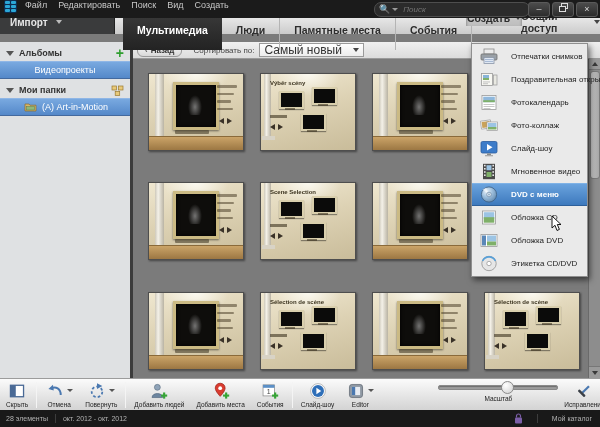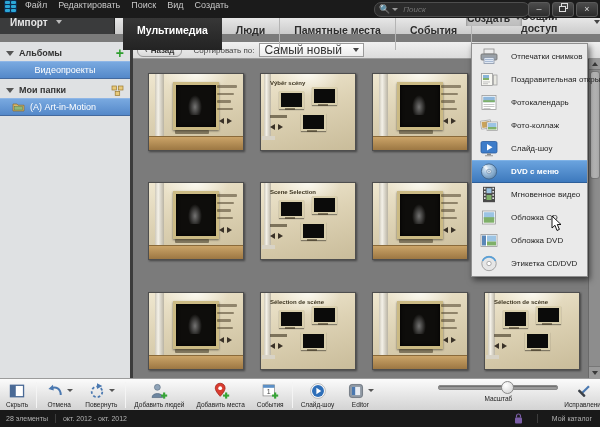--- a/index.html
+++ b/index.html
@@ -30,21 +30,21 @@
   .tab-share{position:absolute;left:521px;top:0;width:79px;height:24px;font-size:10.5px;font-weight:bold;color:#2d2d2d;display:flex;align-items:center;justify-content:center;gap:4px;}
   .dark-caret{width:0;height:0;border-left:3.5px solid transparent;border-right:3.5px solid transparent;border-top:4px solid #444;}
   
   .sidebar{position:absolute;left:0;top:42px;width:130px;height:336px;background:#dfe1e3;border-right:3px solid #3c3c3c;box-sizing:content-box;z-index:5;}
   .side-header{height:16px;display:flex;align-items:center;padding:0 6px;font-size:9px;font-weight:bold;color:#333;margin-top:3px;}
   .tri-down{width:0;height:0;border-left:4px solid transparent;border-right:4px solid transparent;border-top:5px solid #555;margin-right:5px;}
   .side-header .spacer{flex:1;}
   .plus-btn{color:#2f9e2f;font-size:14px;font-weight:bold;line-height:12px;}
   .side-row{height:16px;display:flex;align-items:center;font-size:9px;color:#fff;background:linear-gradient(#79a9e0,#5488c9);border-top:1px solid #8fb6e6;border-bottom:1px solid #43699e;}
   .side-row.centered{justify-content:center;}
-  .side-row.indented{padding-left:12px;gap:5px;}
+  .side-row.indented{padding-left:24px;gap:5px;}
   
   .sortbar{position:absolute;left:133px;top:42px;width:467px;height:16px;background:linear-gradient(#f0f0f0,#dcdcdc);border-bottom:1px solid #9a9a9a;display:flex;align-items:center;z-index:4;}
   .back-btn{margin-left:4px;height:12px;background:linear-gradient(#fdfdfd,#d8d8d8);border:1px solid #9a9a9a;border-radius:6px;font-size:8px;font-weight:bold;color:#333;display:flex;align-items:center;padding:0 7px;gap:3px;}
   .back-chev{font-size:8px;color:#555;}
   .sort-label{font-size:8px;color:#444;margin-left:11px;}
   .sort-select{margin-left:5px;width:95px;height:12px;background:linear-gradient(#fff,#ececec);border:1px solid #9a9a9a;font-size:12px;color:#333;display:flex;align-items:center;padding:0 4px;justify-content:space-between;}
   
   .grid{position:absolute;left:133px;top:58px;width:467px;height:320px;background:#7b7b7b;z-index:1;}
   .thumb{position:absolute;width:94px;height:76px;border:1px solid #4e4e4e;box-shadow:1px 1px 2px rgba(0,0,0,.45);background:linear-gradient(165deg,#efe7d0 0%,#ddd2b4 45%,#c9bc9a 100%);overflow:hidden;}
   .t-glow{position:absolute;left:15%;top:0;width:70%;height:22px;background:radial-gradient(ellipse at top,rgba(255,255,250,.8),rgba(255,255,250,0) 70%);}
@@ -446,56 +446,56 @@
   </div>
   <div class="cm-row">
     <svg class="cm-icon" viewBox="0 0 20 17">
         <rect x="2" y="1.5" width="16" height="11.5" rx="1.5" fill="#3d7cc9" stroke="#2a5c9e" stroke-width="0.8"></rect>
         <polygon points="8,4 13.5,7.2 8,10.5" fill="#fff"></polygon>
         <rect x="8" y="13.5" width="4" height="1.6" fill="#8a8a8a"></rect>
         <rect x="6" y="15.1" width="8" height="1.2" fill="#a5a5a5"></rect>
       </svg>
     <span>Слайд-шоу</span>
   </div>
+  <div class="cm-row">
+    <svg class="cm-icon" viewBox="0 0 20 17">
+        <rect x="4" y="0.8" width="12" height="15.4" fill="#4a4a4a"></rect>
+        <g fill="#e8e8e8">
+          <rect x="5" y="1.8" width="1.6" height="1.6"></rect>
+          <rect x="5" y="5" width="1.6" height="1.6"></rect>
+          <rect x="5" y="8.2" width="1.6" height="1.6"></rect>
+          <rect x="5" y="11.4" width="1.6" height="1.6"></rect>
+          <rect x="13.4" y="1.8" width="1.6" height="1.6"></rect>
+          <rect x="13.4" y="5" width="1.6" height="1.6"></rect>
+          <rect x="13.4" y="8.2" width="1.6" height="1.6"></rect>
+          <rect x="13.4" y="11.4" width="1.6" height="1.6"></rect>
+        </g>
+        <rect x="7.5" y="2.2" width="5" height="5" fill="#9cc4e4"></rect>
+        <rect x="7.5" y="9" width="5" height="5" fill="#7fb069"></rect>
+      </svg>
+    <span>Мгновенное видео</span>
+  </div>
   <div class="cm-row selected">
     <svg class="cm-icon" viewBox="0 0 20 17">
       <defs>
           <radialGradient id="discg" cx="35%" cy="30%" r="80%">
             <stop offset="0%" stop-color="#eaf2fa"></stop>
             <stop offset="45%" stop-color="#9fc0dd"></stop>
             <stop offset="100%" stop-color="#5e86ad"></stop>
           </radialGradient>
         </defs>
       <circle cx="10" cy="8.5" r="7.6" fill="url(#discg)" stroke="#3d5e80" stroke-width="0.8"></circle>
       <polygon points="10,8.5 3.5,3.5 7,1.8" fill="#ffffff" opacity="0.55"></polygon>
       <circle cx="10" cy="8.5" r="2.3" fill="#dfe9f2" stroke="#6d88a5" stroke-width="0.7"></circle>
       <circle cx="10" cy="8.5" r="0.9" fill="#88a6c2"></circle>
     </svg>
     <span>DVD с меню</span>
   </div>
   <div class="cm-row">
     <svg class="cm-icon" viewBox="0 0 20 17">
-        <rect x="4" y="0.8" width="12" height="15.4" fill="#4a4a4a"></rect>
-        <g fill="#e8e8e8">
-          <rect x="5" y="1.8" width="1.6" height="1.6"></rect>
-          <rect x="5" y="5" width="1.6" height="1.6"></rect>
-          <rect x="5" y="8.2" width="1.6" height="1.6"></rect>
-          <rect x="5" y="11.4" width="1.6" height="1.6"></rect>
-          <rect x="13.4" y="1.8" width="1.6" height="1.6"></rect>
-          <rect x="13.4" y="5" width="1.6" height="1.6"></rect>
-          <rect x="13.4" y="8.2" width="1.6" height="1.6"></rect>
-          <rect x="13.4" y="11.4" width="1.6" height="1.6"></rect>
-        </g>
-        <rect x="7.5" y="2.2" width="5" height="5" fill="#9cc4e4"></rect>
-        <rect x="7.5" y="9" width="5" height="5" fill="#7fb069"></rect>
-      </svg>
-    <span>Мгновенное видео</span>
-  </div>
-  <div class="cm-row">
-    <svg class="cm-icon" viewBox="0 0 20 17">
         <rect x="3.5" y="2" width="13" height="13" fill="#fff" stroke="#999" stroke-width="0.8"></rect>
         <rect x="4.7" y="3.2" width="10.6" height="6.5" fill="#9cc4e4"></rect>
         <rect x="4.7" y="8.2" width="10.6" height="5.5" fill="#7fb069"></rect>
       </svg>
     <span>Обложка CD</span>
   </div>
   <div class="cm-row">
     <svg class="cm-icon" viewBox="0 0 20 17">
         <rect x="2" y="2.5" width="16" height="12" fill="#fff" stroke="#999" stroke-width="0.8"></rect>
         <rect x="3" y="3.5" width="4" height="10" fill="#5a87b8"></rect>

